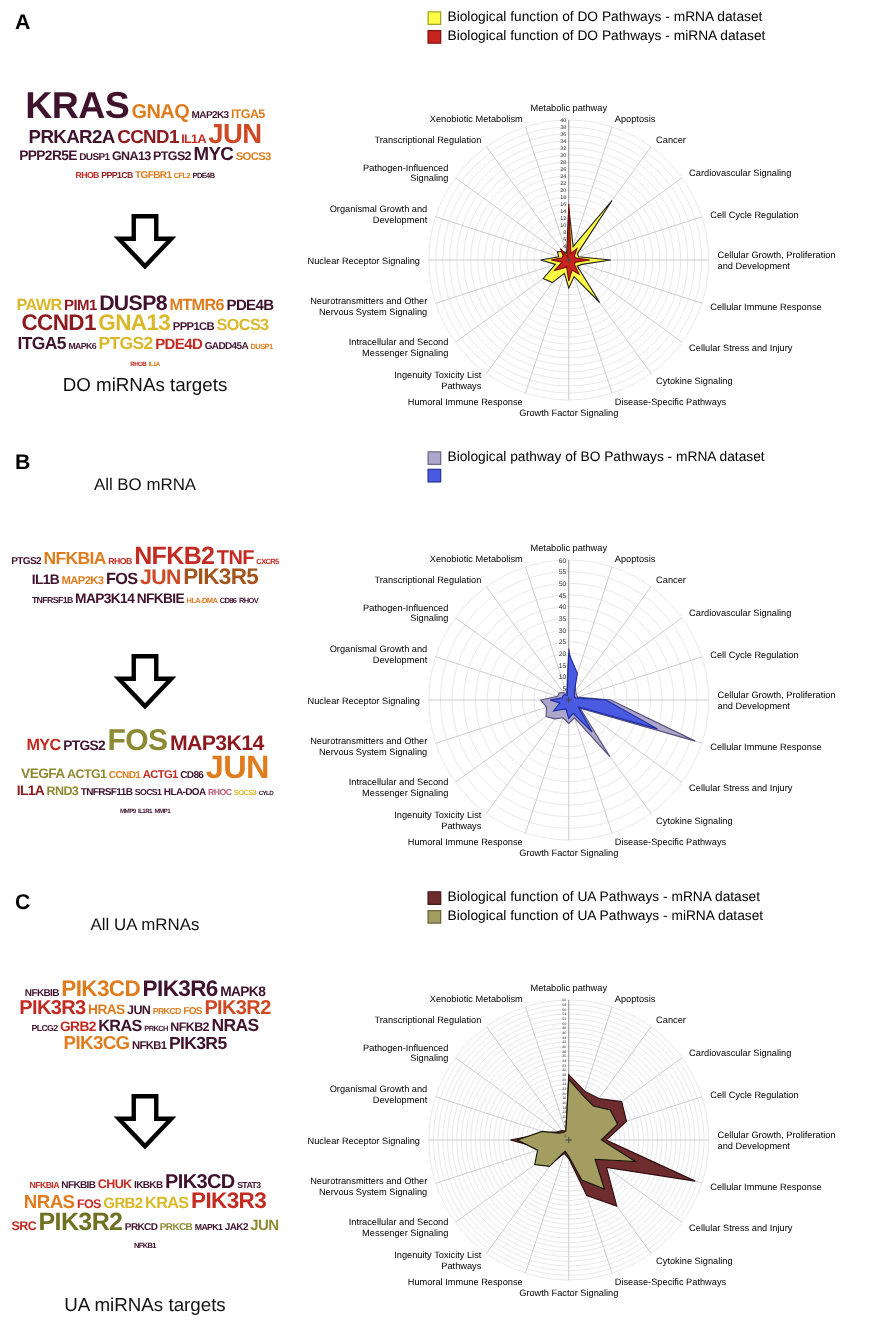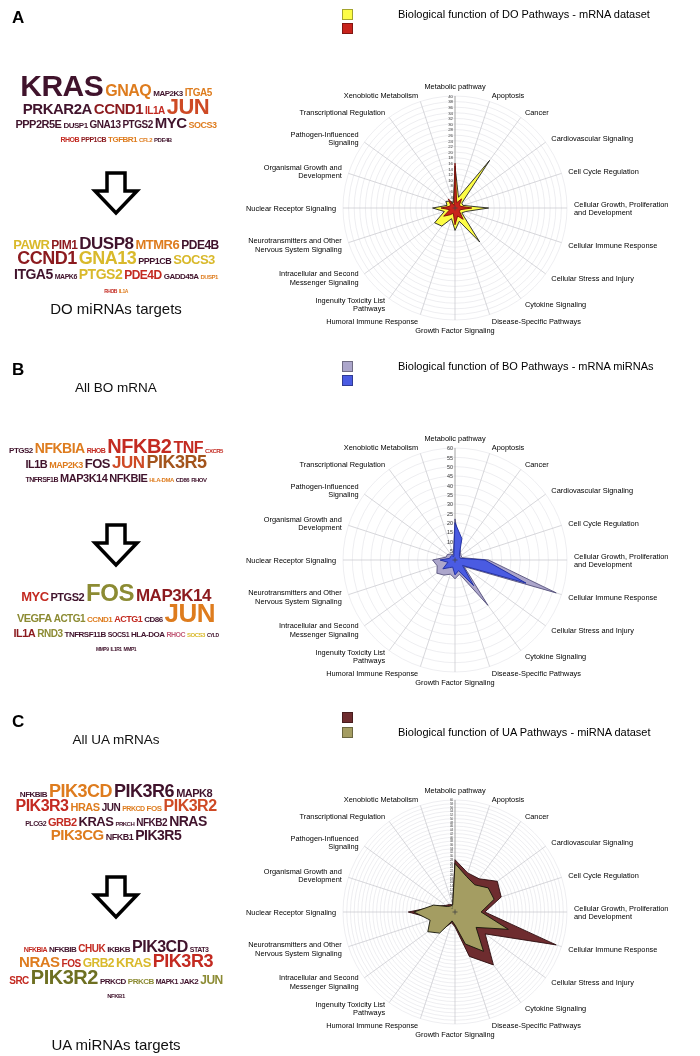--- a/index.html
+++ b/index.html
@@ -11,21 +11,21 @@
   .cloud-box{position:absolute;left:8px;width:216px;display:flex;align-items:center;justify-content:center;overflow:hidden;}
   .cloud-box .inner{width:100%;text-align:center;line-height:.88;}
   .cloud-box span{display:inline-block;margin:0 1px;font-weight:bold;letter-spacing:-0.5px;line-height:.82;white-space:nowrap;}
   .cloud-top{top:50px;height:118px;}
   .cloud-bottom{top:218px;height:96px;}
   .arrow-wrap{position:absolute;left:90px;top:170px;width:52px;height:46px;}
   .cloud-caption{position:absolute;left:0;top:300px;width:232px;text-align:center;font-size:15px;color:#111;}
   .legend{position:absolute;left:230px;top:8px;width:470px;}
   .legend-row{display:flex;align-items:center;gap:5px;padding-left:112px;margin-bottom:3px;}
   .legend-swatch{width:9px;height:9px;border:1px solid rgba(0,0,0,.35);flex:0 0 auto;}
-  .legend-label{font-size:11px;color:#000;white-space:nowrap;margin-left:40px;}
+  .legend-label{font-size:11px;color:#000;white-space:nowrap;}
   .radar{position:absolute;left:230px;top:26px;width:470px;height:326px;overflow:visible;}
   svg{overflow:visible;}
 </style>
 </head>
 <body>
 
 <div id="page">
 
   <div class="panel" style="top:0">
     <div class="panel-letter">A</div>
@@ -41,20 +41,21 @@
         <div class="inner"><span style="font-size: 13px; color: rgb(217, 185, 43);">PAWR</span><span style="font-size: 12px; color: rgb(140, 26, 30);">PIM1</span><span style="font-size: 17px; color: rgb(64, 19, 44);">DUSP8</span><span style="font-size: 13px; color: rgb(222, 124, 30);">MTMR6</span><span style="font-size: 12px; color: rgb(64, 19, 44);">PDE4B</span><span style="font-size: 18px; color: rgb(140, 26, 30);">CCND1</span><span style="font-size: 18px; color: rgb(217, 185, 43);">GNA13</span><span style="font-size: 9px; color: rgb(64, 19, 44);">PPP1CB</span><span style="font-size: 13px; color: rgb(217, 185, 43);">SOCS3</span><span style="font-size: 14px; color: rgb(64, 19, 44);">ITGA5</span><span style="font-size: 7px; color: rgb(64, 19, 44);">MAPK6</span><span style="font-size: 14px; color: rgb(217, 185, 43);">PTGS2</span><span style="font-size: 12px; color: rgb(195, 42, 33);">PDE4D</span><span style="font-size: 8px; color: rgb(64, 19, 44);">GADD45A</span><span style="font-size: 6px; color: rgb(222, 124, 30);">DUSP1</span><span style="font-size: 5px; color: rgb(195, 42, 33);">RHOB</span><span style="font-size: 5px; color: rgb(222, 124, 30);">IL1A</span></div>
       </div>
     <div class="cloud-caption">DO miRNAs targets</div>
     <div class="legend">
       <div class="legend-row">
         <div class="legend-swatch" style="background: rgb(252, 252, 69);"></div>
         <div class="legend-label">Biological function of DO Pathways - mRNA dataset</div>
       </div>
       <div class="legend-row">
         <div class="legend-swatch" style="background: rgb(200, 35, 28);"></div>
+        <div class="legend-label">Biological function of DO Pathways - miRNA dataset</div>
       </div>
     </div>
     <svg class="radar" viewBox="0 0 470 326">
         <circle cx="225" cy="182" r="5.60" fill="none" stroke="#dcdce2" stroke-width="0.5"></circle>
         <circle cx="225" cy="182" r="11.20" fill="none" stroke="#dcdce2" stroke-width="0.5"></circle>
         <circle cx="225" cy="182" r="16.80" fill="none" stroke="#dcdce2" stroke-width="0.5"></circle>
         <circle cx="225" cy="182" r="22.40" fill="none" stroke="#dcdce2" stroke-width="0.5"></circle>
         <circle cx="225" cy="182" r="28.00" fill="none" stroke="#dcdce2" stroke-width="0.5"></circle>
         <circle cx="225" cy="182" r="33.60" fill="none" stroke="#dcdce2" stroke-width="0.5"></circle>
         <circle cx="225" cy="182" r="39.20" fill="none" stroke="#dcdce2" stroke-width="0.5"></circle>
@@ -148,21 +149,21 @@
       <svg width="52" height="46" viewBox="0 0 52 46">
           <polygon points="17,3 35,3 35,21 47,21 26,43 5,21 17,21" fill="#ffffff" stroke="#000000" stroke-width="3.5"></polygon>
         </svg>
     </div>
     <div class="cloud-box cloud-bottom">
         <div class="inner"><span style="font-size: 13px; color: rgb(195, 42, 33);">MYC</span><span style="font-size: 11px; color: rgb(64, 19, 44);">PTGS2</span><span style="font-size: 24px; color: rgb(140, 139, 51);">FOS</span><span style="font-size: 17px; color: rgb(140, 26, 30);">MAP3K14</span><span style="font-size: 11px; color: rgb(140, 139, 51);">VEGFA</span><span style="font-size: 10px; color: rgb(140, 139, 51);">ACTG1</span><span style="font-size: 8px; color: rgb(222, 124, 30);">CCND1</span><span style="font-size: 9px; color: rgb(195, 42, 33);">ACTG1</span><span style="font-size: 8px; color: rgb(64, 19, 44);">CD86</span><span style="font-size: 26px; color: rgb(222, 124, 30);">JUN</span><span style="font-size: 11px; color: rgb(140, 26, 30);">IL1A</span><span style="font-size: 10px; color: rgb(140, 139, 51);">RND3</span><span style="font-size: 8px; color: rgb(64, 19, 44);">TNFRSF11B</span><span style="font-size: 7px; color: rgb(64, 19, 44);">SOCS1</span><span style="font-size: 8px; color: rgb(64, 19, 44);">HLA-DOA</span><span style="font-size: 7px; color: rgb(194, 91, 120);">RHOC</span><span style="font-size: 6px; color: rgb(217, 185, 43);">SOCS3</span><span style="font-size: 5px; color: rgb(64, 19, 44);">CYLD</span><span style="font-size: 5px; color: rgb(64, 19, 44);">MMP9</span><span style="font-size: 5px; color: rgb(64, 19, 44);">IL1R1</span><span style="font-size: 5px; color: rgb(64, 19, 44);">MMP1</span></div>
       </div>
     <div class="legend">
       <div class="legend-row">
         <div class="legend-swatch" style="background: rgb(172, 166, 203);"></div>
-        <div class="legend-label">Biological function of BO Pathways - mRNA miRNAs</div>
+        <div class="legend-label">Biological pathway of BO Pathways - mRNA dataset</div>
       </div>
       <div class="legend-row">
         <div class="legend-swatch" style="background: rgb(74, 91, 226);"></div>
       </div>
     </div>
     <svg class="radar" viewBox="0 0 470 326">
         <circle cx="225" cy="182" r="9.33" fill="none" stroke="#dcdce2" stroke-width="0.5"></circle>
         <circle cx="225" cy="182" r="18.67" fill="none" stroke="#dcdce2" stroke-width="0.5"></circle>
         <circle cx="225" cy="182" r="28.00" fill="none" stroke="#dcdce2" stroke-width="0.5"></circle>
         <circle cx="225" cy="182" r="37.33" fill="none" stroke="#dcdce2" stroke-width="0.5"></circle>
@@ -244,20 +245,21 @@
           <polygon points="17,3 35,3 35,21 47,21 26,43 5,21 17,21" fill="#ffffff" stroke="#000000" stroke-width="3.5"></polygon>
         </svg>
     </div>
     <div class="cloud-box cloud-bottom">
         <div class="inner"><span style="font-size: 7px; color: rgb(195, 42, 33);">NFKBIA</span><span style="font-size: 8px; color: rgb(64, 19, 44);">NFKBIB</span><span style="font-size: 10px; color: rgb(195, 42, 33);">CHUK</span><span style="font-size: 8px; color: rgb(64, 19, 44);">IKBKB</span><span style="font-size: 16px; color: rgb(64, 19, 44);">PIK3CD</span><span style="font-size: 7px; color: rgb(64, 19, 44);">STAT3</span><span style="font-size: 15px; color: rgb(222, 124, 30);">NRAS</span><span style="font-size: 10px; color: rgb(195, 42, 33);">FOS</span><span style="font-size: 12px; color: rgb(217, 185, 43);">GRB2</span><span style="font-size: 13px; color: rgb(217, 185, 43);">KRAS</span><span style="font-size: 18px; color: rgb(195, 42, 33);">PIK3R3</span><span style="font-size: 10px; color: rgb(195, 42, 33);">SRC</span><span style="font-size: 20px; color: rgb(110, 112, 34);">PIK3R2</span><span style="font-size: 8px; color: rgb(64, 19, 44);">PRKCD</span><span style="font-size: 8px; color: rgb(140, 139, 51);">PRKCB</span><span style="font-size: 7px; color: rgb(64, 19, 44);">MAPK1</span><span style="font-size: 8px; color: rgb(64, 19, 44);">JAK2</span><span style="font-size: 12px; color: rgb(140, 139, 51);">JUN</span><span style="font-size: 6px; color: rgb(64, 19, 44);">NFKB1</span></div>
       </div>
     <div class="cloud-caption" style="top:332px">UA miRNAs targets</div>
     <div class="legend">
       <div class="legend-row">
         <div class="legend-swatch" style="background: rgb(110, 44, 47);"></div>
+        <div class="legend-label">Biological function of UA Pathways - mRNA dataset</div>
       </div>
       <div class="legend-row">
         <div class="legend-swatch" style="background: rgb(164, 157, 98);"></div>
         <div class="legend-label">Biological function of UA Pathways - miRNA dataset</div>
       </div>
     </div>
     <svg class="radar" viewBox="0 0 470 326">
         <circle cx="225" cy="182" r="3.73" fill="none" stroke="#dcdce2" stroke-width="0.5"></circle>
         <circle cx="225" cy="182" r="7.47" fill="none" stroke="#dcdce2" stroke-width="0.5"></circle>
         <circle cx="225" cy="182" r="11.20" fill="none" stroke="#dcdce2" stroke-width="0.5"></circle>

